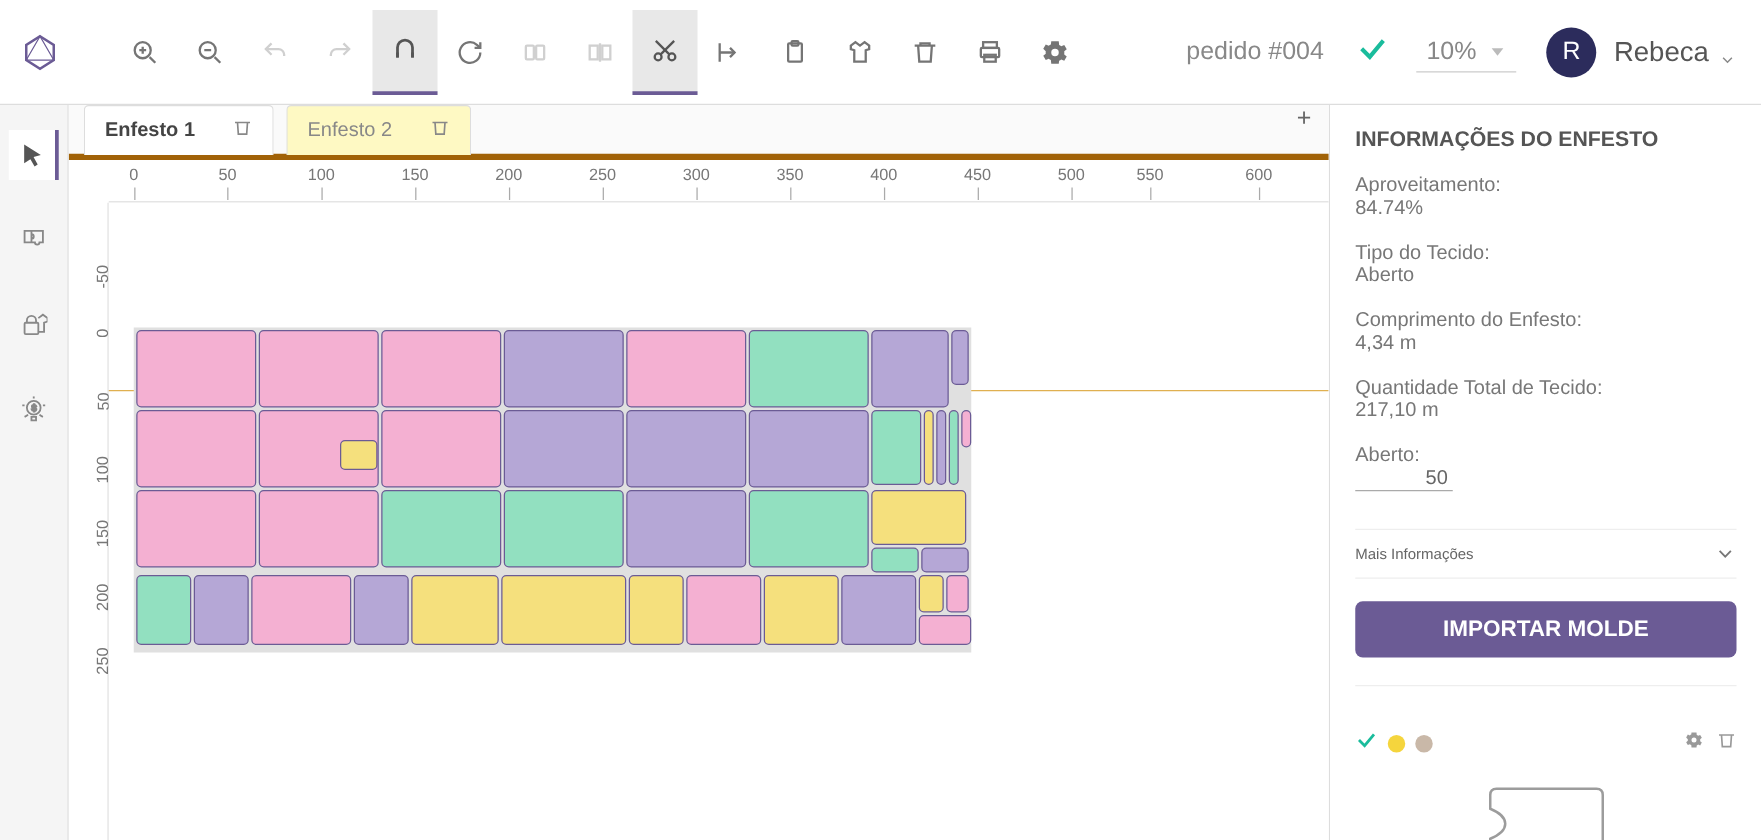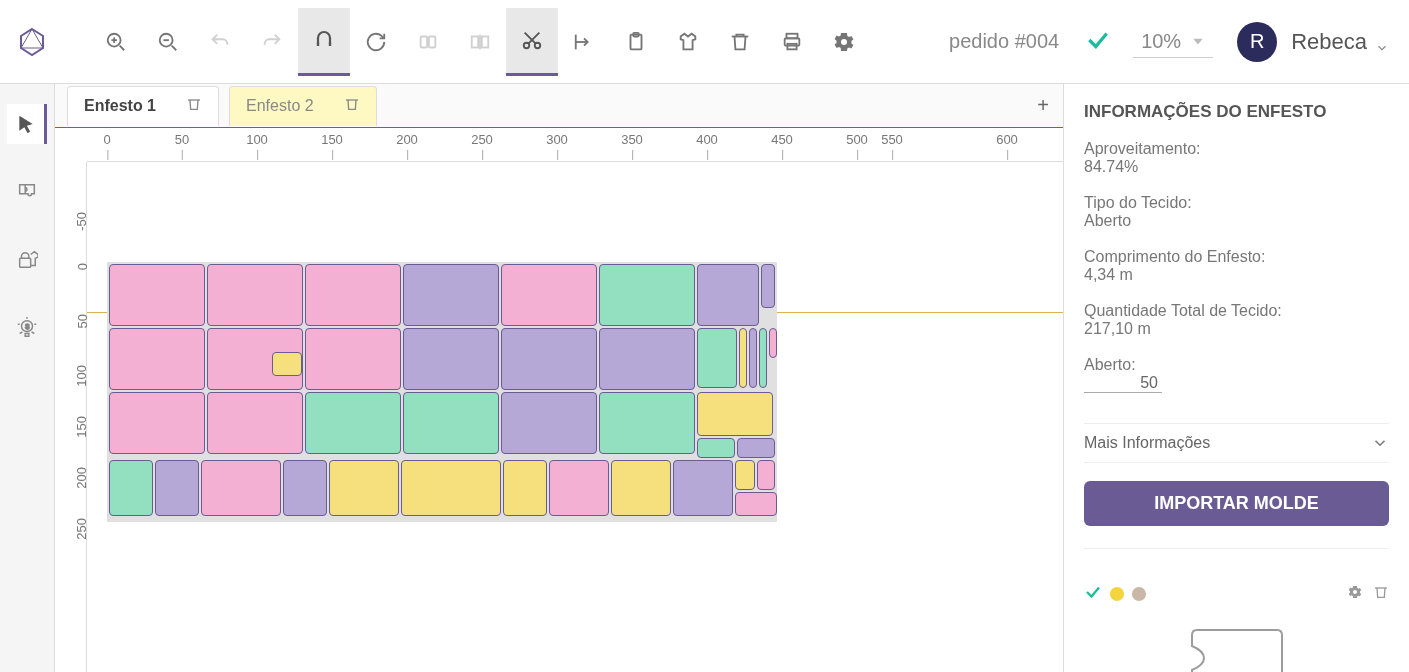--- a/index.html
+++ b/index.html
@@ -105,23 +105,23 @@
     flex: 1;
     display: flex;
     flex-direction: column;
     background: #fff;
     position: relative;
     overflow: hidden;
   }
   .tab-bar {
     height: 44px;
     display: flex;
-    align-items: center;
+    align-items: flex-start;
     padding-left: 12px;
-    border-bottom: 1px solid #a16207;
+    border-bottom: 5px solid #a16207;
     background: #fafafa;
   }
   .tab {
     height: 40px;
     padding: 0 16px;
     background: #fef9c3;
     border: 1px solid #ddd;
     border-bottom: none;
     border-radius: 4px 4px 0 0;
     display: flex;
@@ -245,21 +245,21 @@
     border-bottom: 1px solid #aaa;
     font-size: 16px;
     color: #666;
     padding-right: 4px;
   }
   .more-info {
     display: flex;
     justify-content: space-between;
     align-items: center;
     color: #666;
-    font-size: 16px;
+    font-size: 12px;
     padding: 10px 0;
     border-top: 1px solid #eee;
     border-bottom: 1px solid #eee;
     margin: 12px 0 18px 0;
     cursor: pointer;
   }
   .btn-import {
     background: #6b5b95;
     color: #fff;
     padding: 12px;
@@ -489,21 +489,21 @@
         <span class="tick" style="left: 95px;">50</span>
         <span class="tick" style="left: 170px;">100</span>
         <span class="tick" style="left: 245px;">150</span>
         <span class="tick" style="left: 320px;">200</span>
         <span class="tick" style="left: 395px;">250</span>
         <span class="tick" style="left: 470px;">300</span>
         <span class="tick" style="left: 545px;">350</span>
         <span class="tick" style="left: 620px;">400</span>
         <span class="tick" style="left: 695px;">450</span>
         <span class="tick" style="left: 770px;">500</span>
-        <span class="tick" style="left: 805px;">550</span>
+        <span class="tick" style="left: 833px;">550</span>
         <span class="tick" style="left: 920px;">600</span>
       </div>
 
     <div class="canvas-body">
       <div class="ruler-v" id="ruler-v">
           <span class="vtick" style="top: 50px;">-50</span>
           <span class="vtick" style="top: 101px;">0</span>
           <span class="vtick" style="top: 152px;">50</span>
           <span class="vtick" style="top: 203px;">100</span>
           <span class="vtick" style="top: 254px;">150</span>

